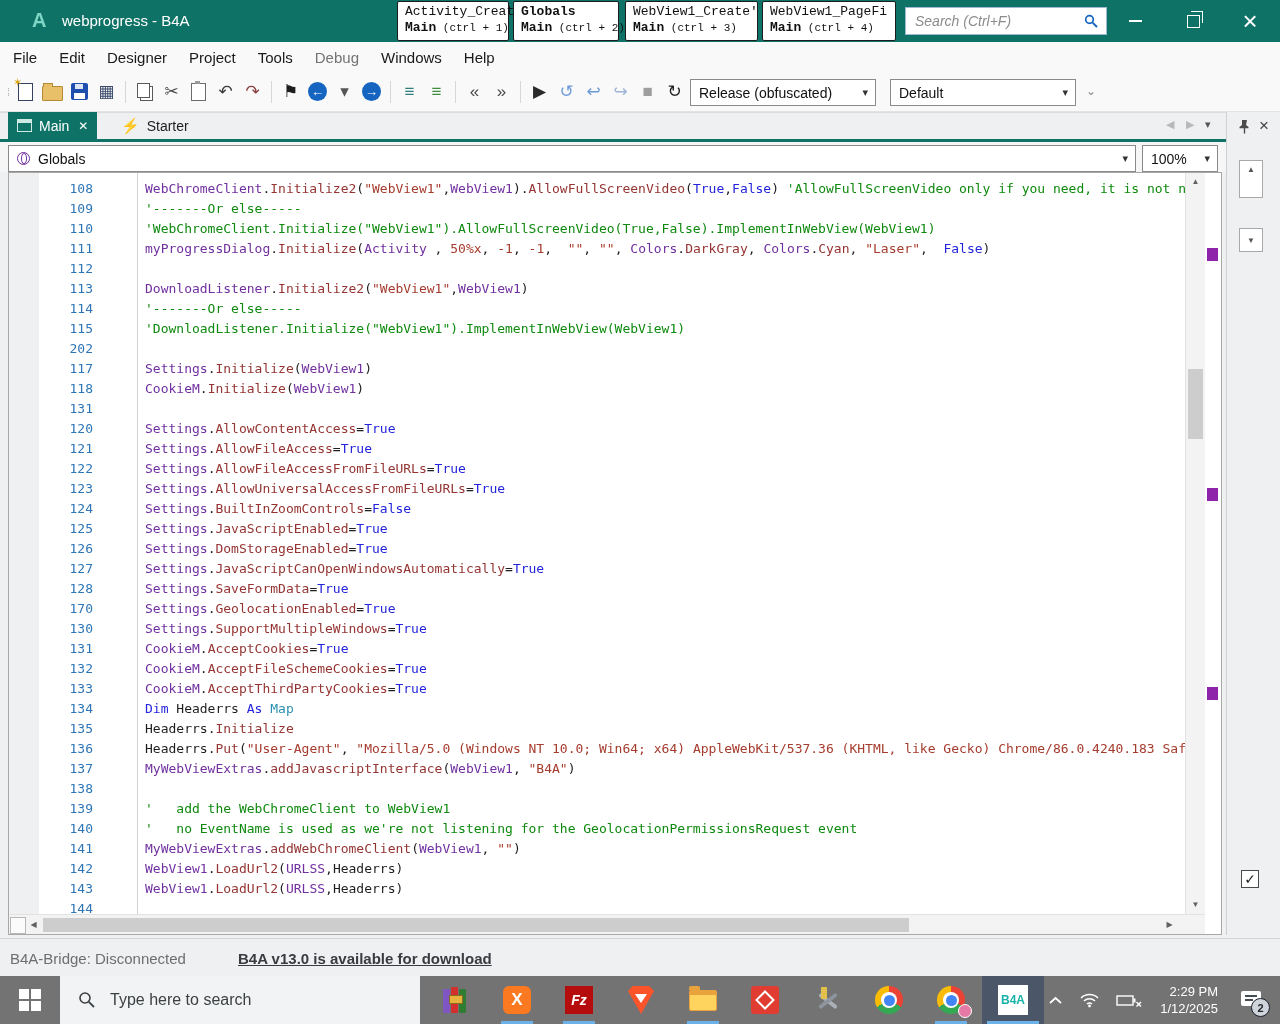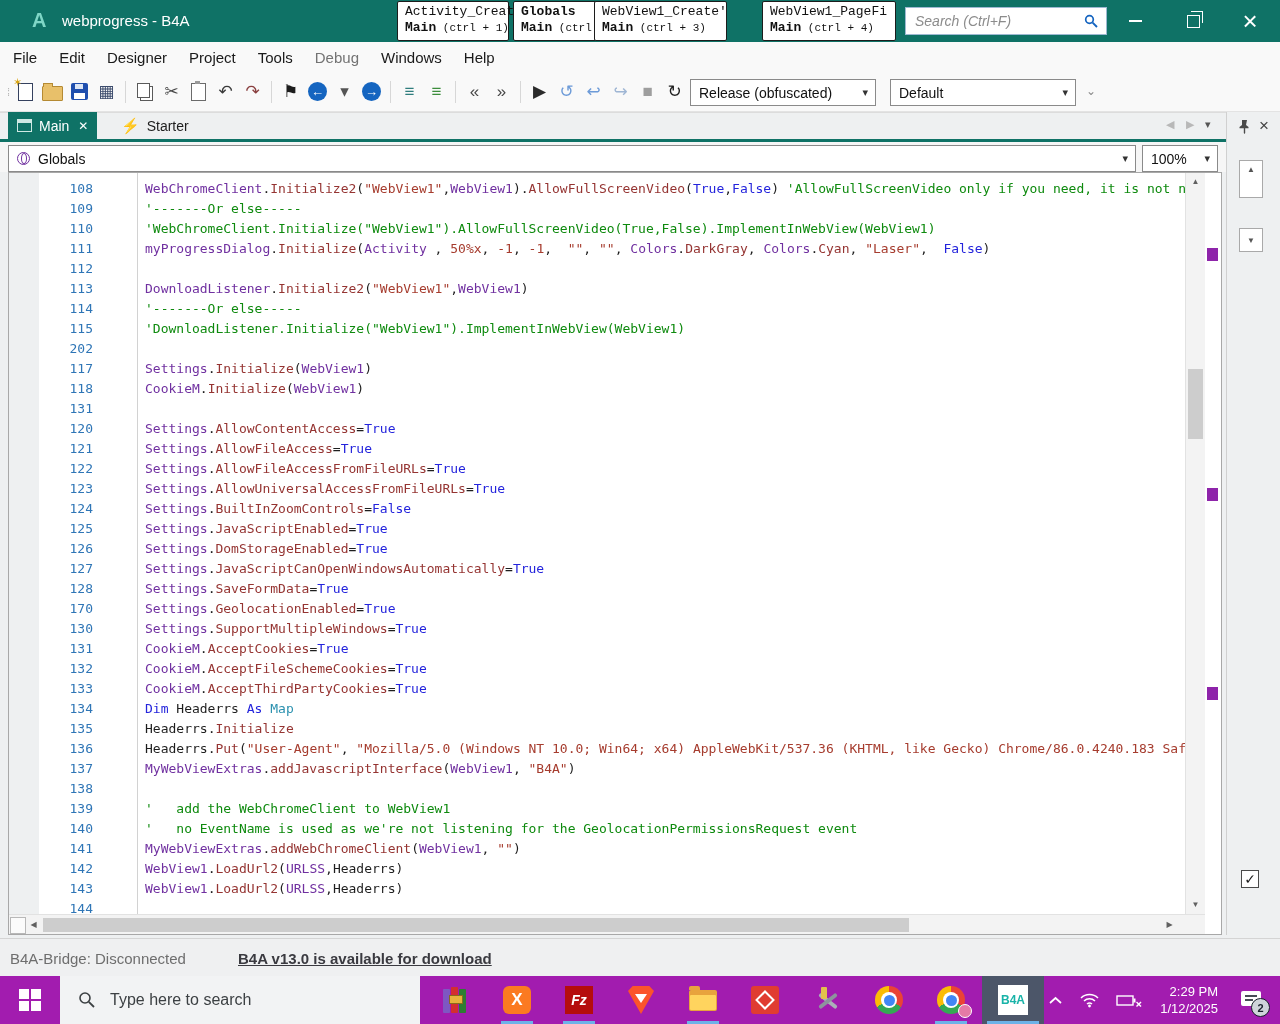--- a/index.html
+++ b/index.html
@@ -98,21 +98,21 @@
             display:flex;justify-content:center;padding-top:4px;box-sizing:border-box;font-size:8px;color:#555;}
   .rp-downbox{position:absolute;left:12px;top:116px;width:24px;height:24px;background:#fff;border:1px solid #a9a9a9;
             display:flex;align-items:center;justify-content:center;box-sizing:border-box;font-size:8px;color:#555;}
   .rp-check{position:absolute;left:14px;top:758px;width:18px;height:18px;background:#fff;border:1.5px solid #4a4a4a;
             box-sizing:border-box;display:flex;align-items:center;justify-content:center;font-size:14px;color:#1a1a1a;}
   
   .statusbar{left:0;top:938px;width:1280px;height:38px;background:#eff0f1;border-top:1px solid #d4d4d4;box-sizing:border-box;}
   .st-bridge{position:absolute;left:10px;top:11px;font-size:15px;color:#6e6e6e;}
   .st-link{position:absolute;left:238px;top:11px;font-size:15px;color:#3a3a40;font-weight:bold;text-decoration:underline;}
   
-  .taskbar{left:0;top:976px;width:1280px;height:48px;background:#a21caf;}
+  .taskbar{left:0;top:976px;width:1280px;height:48px;background:#737373;}
   .startbtn{position:absolute;left:0;top:0;width:60px;height:48px;display:flex;align-items:center;justify-content:center;}
   .tsearch{position:absolute;left:60px;top:0;width:360px;height:48px;background:#f2f3f4;display:flex;align-items:center;
            padding-left:18px;box-sizing:border-box;color:#3c4043;font-size:16px;}
   .tsearch svg{margin-right:14px;}
   .apps{position:absolute;left:424px;top:0;height:48px;display:flex;}
   .app{width:62px;height:48px;display:flex;align-items:center;justify-content:center;position:relative;}
   .app.active{background:#4c5669;}
   .app .runline{position:absolute;left:15px;right:15px;bottom:0;height:3px;background:#6cb2e8;}
   .app.active .runline{left:5px;right:5px;}
   .tb-xampp{width:28px;height:28px;border-radius:6px;background:#fb7a21;color:#fff;font-weight:bold;font-size:17px;
@@ -157,21 +157,21 @@
   <span class="abs tb-title">webprogress - B4A</span>
   <div id="quick-nav">
       <div class="abs qbtn" style="left: 397px; width: 112px;">
         <div class="l1">Activity_Create</div>
         <div class="l2"><b>Main</b><span class="sc">  (ctrl + 1)</span></div>
       </div>
       <div class="abs qbtn active" style="left: 513px; width: 106px;">
         <div class="l1">Globals</div>
         <div class="l2"><b>Main</b><span class="sc">  (ctrl + 2)</span></div>
       </div>
-      <div class="abs qbtn" style="left: 594px; width: 133px;">
+      <div class="abs qbtn" style="left: 625px; width: 133px;">
         <div class="l1">WebView1_Create'</div>
         <div class="l2"><b>Main</b><span class="sc">  (ctrl + 3)</span></div>
       </div>
       <div class="abs qbtn" style="left: 762px; width: 134px;">
         <div class="l1">WebView1_PageFi</div>
         <div class="l2"><b>Main</b><span class="sc">  (ctrl + 4)</span></div>
       </div>
     </div>
   <div class="abs searchbox">
     <span class="ph">Search (Ctrl+F)</span>

